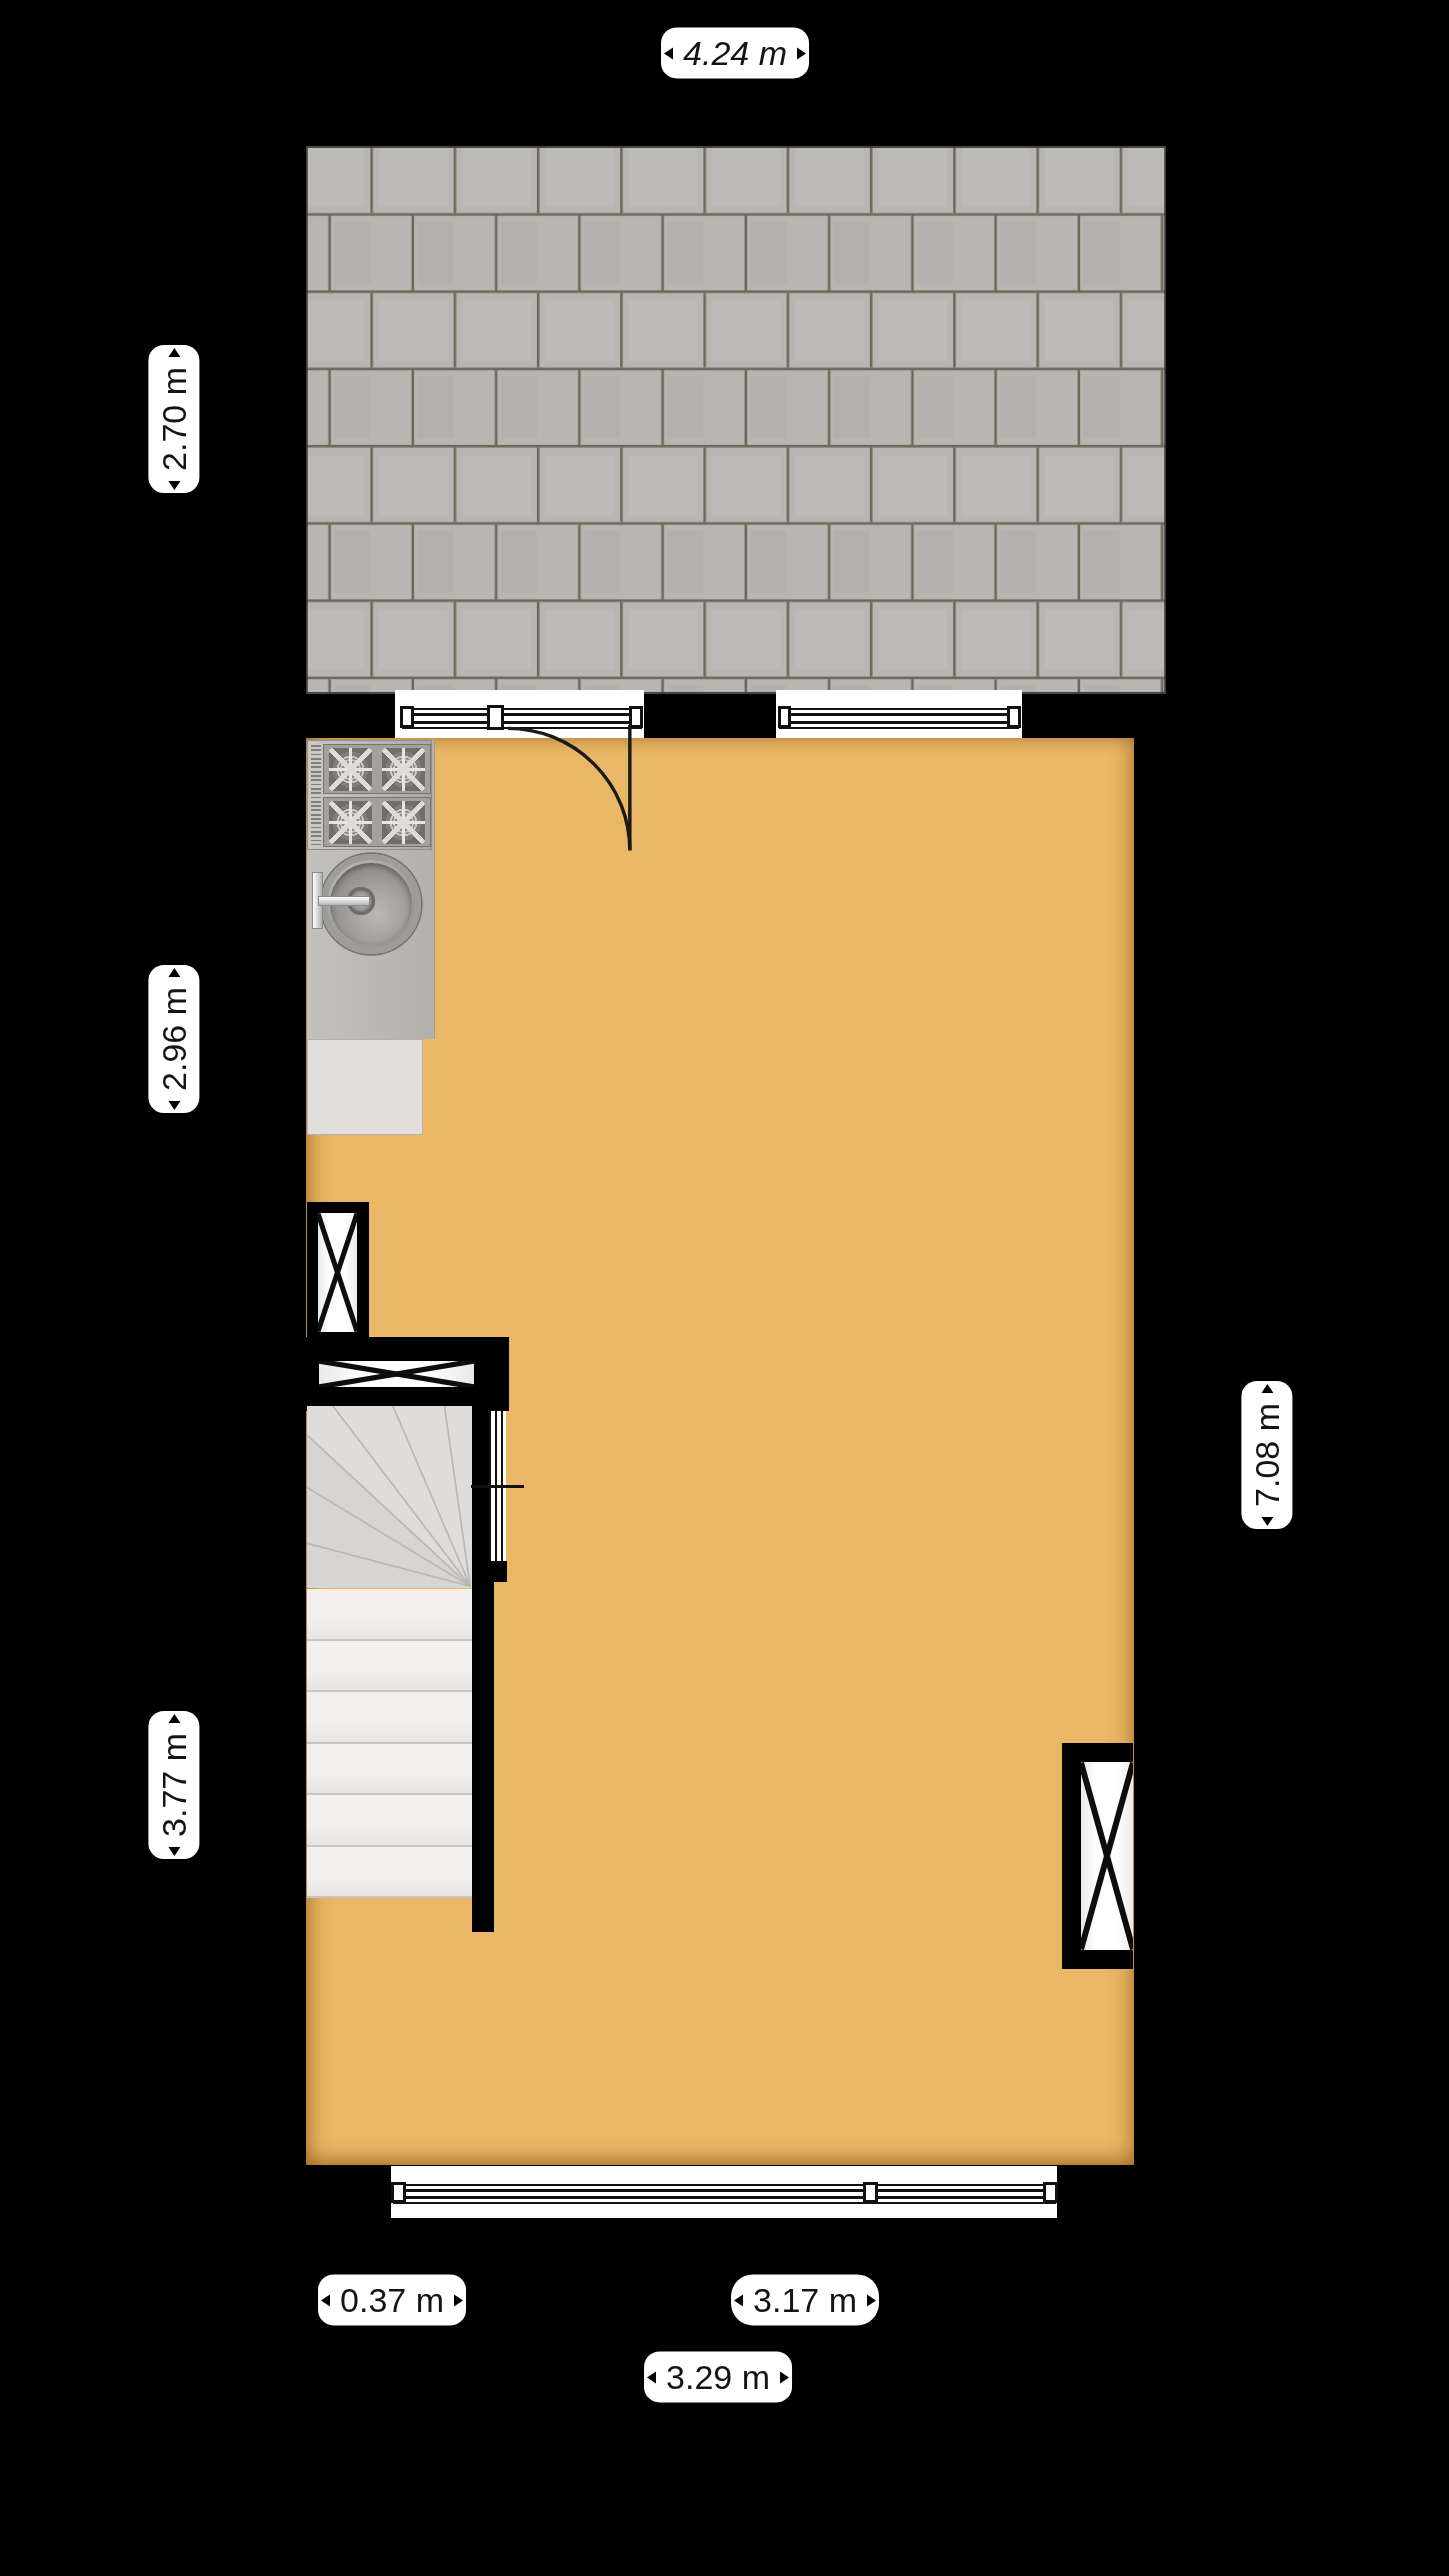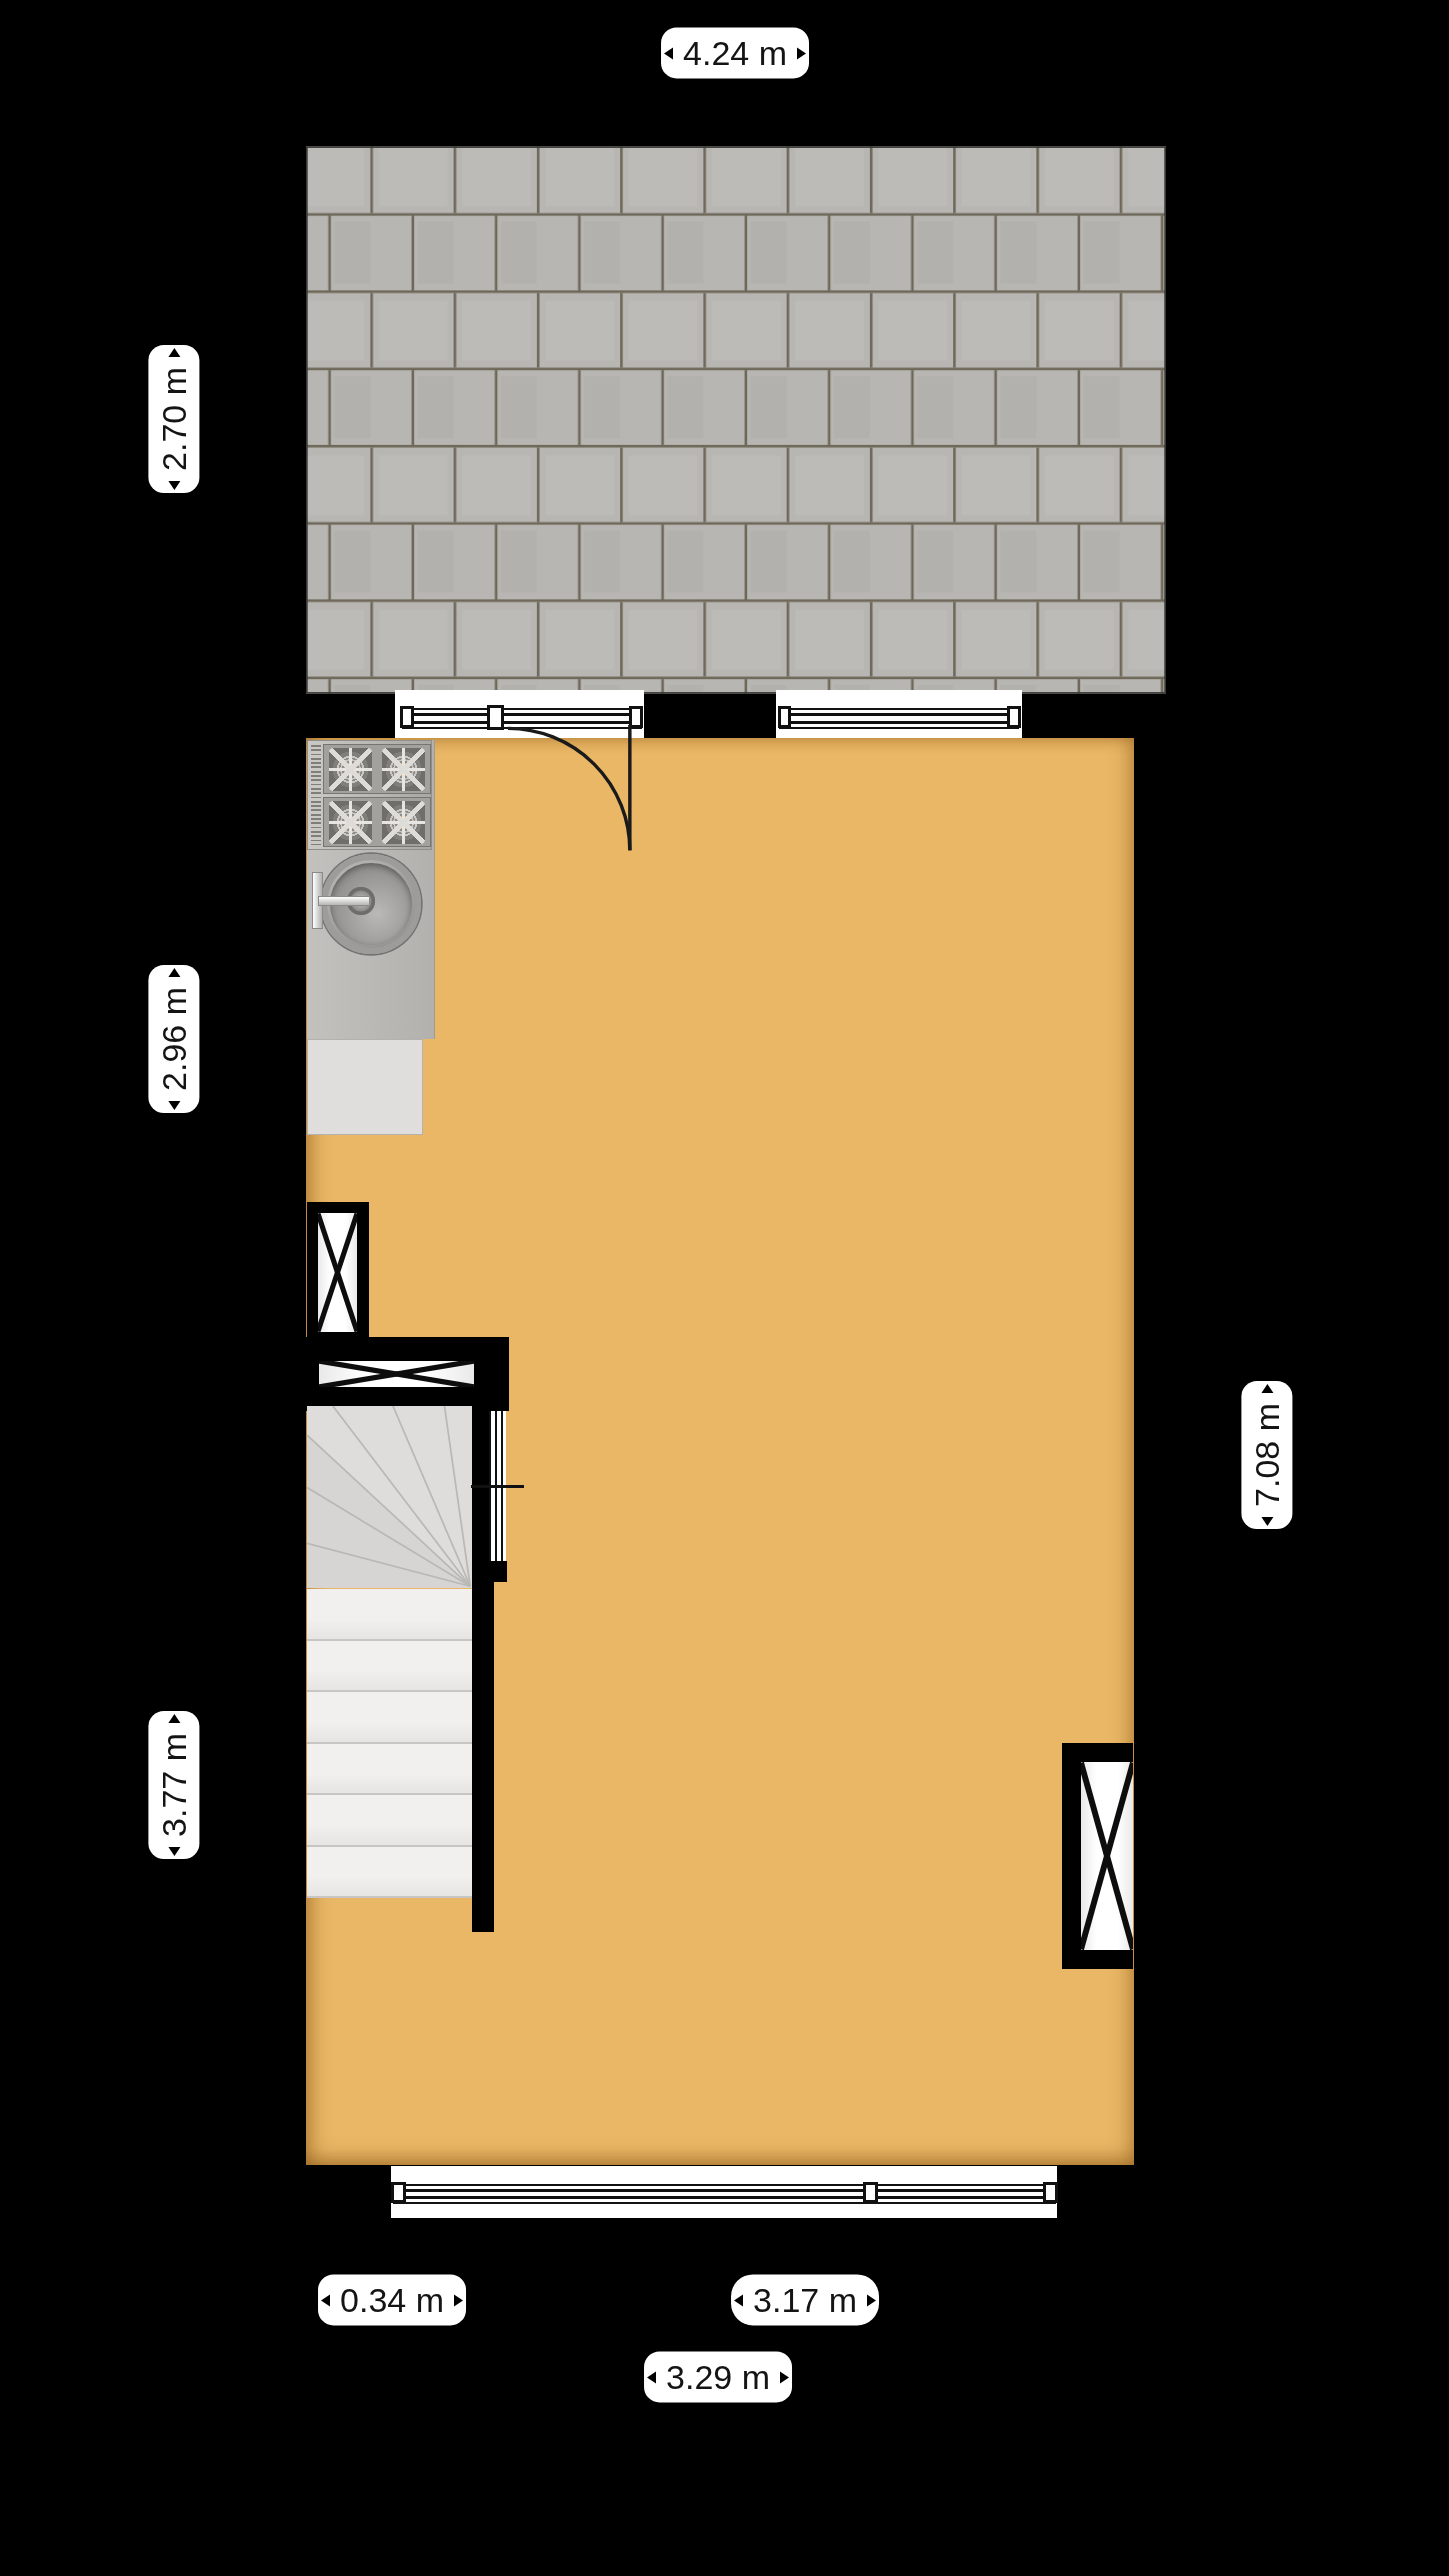--- a/index.html
+++ b/index.html
@@ -215,30 +215,30 @@
   <div class="opening" style="left:391px;top:2166px;width:666px;height:52px;">
     <div class="glz" style="left:1.7px;top:18px;width:663px;height:16.3px;">
       <div class="inner"></div>
         <div class="inner2"></div>
     </div>
     <div class="post" style="left:0px;top:16.3px;width:14.6px;height:20.6px;"></div>
     <div class="post" style="left:472px;top:16.3px;width:14.6px;height:20.6px;"></div>
     <div class="post" style="left:652px;top:16.3px;width:14.6px;height:20.6px;"></div>
   </div>
 
-  <div class="dim" style="left:735px;top:53px;">4.24 m</div>
+  <div class="dim" style="left:735px;top:53px;font-style:italic;">4.24 m</div>
 
   <div class="dim vert" style="left:174px;top:419px;">2.70 m</div>
 
   <div class="dim vert" style="left:174px;top:1039px;">2.96 m</div>
 
   <div class="dim vert" style="left:174px;top:1785px;">3.77 m</div>
 
   <div class="dim vert" style="left:1267px;top:1455px;">7.08 m</div>
 
-  <div class="dim" style="left:392px;top:2300px;">0.34 m</div>
+  <div class="dim" style="left:392px;top:2300px;">0.37 m</div>
 
   <div class="dim" style="left:805px;top:2300px;border-radius:22px;">3.17 m</div>
 
   <div class="dim" style="left:718px;top:2377px;">3.29 m</div>
 
 </div>
 
 
 </body></html>

